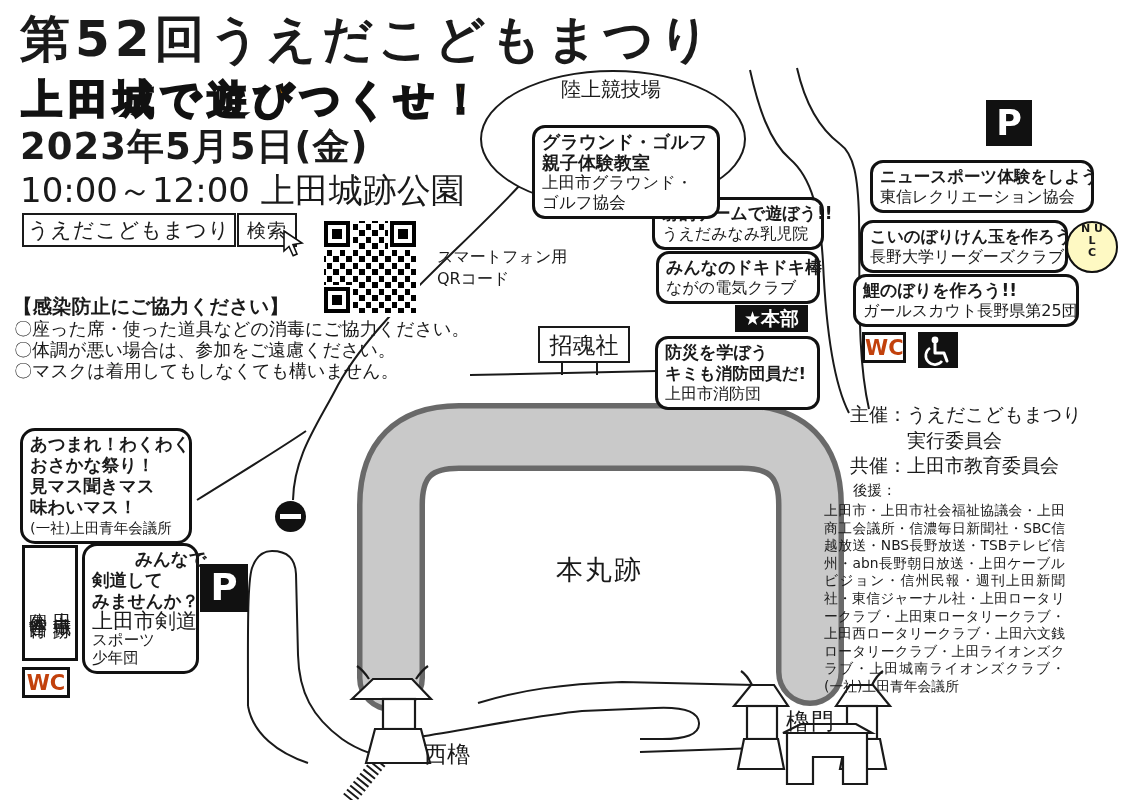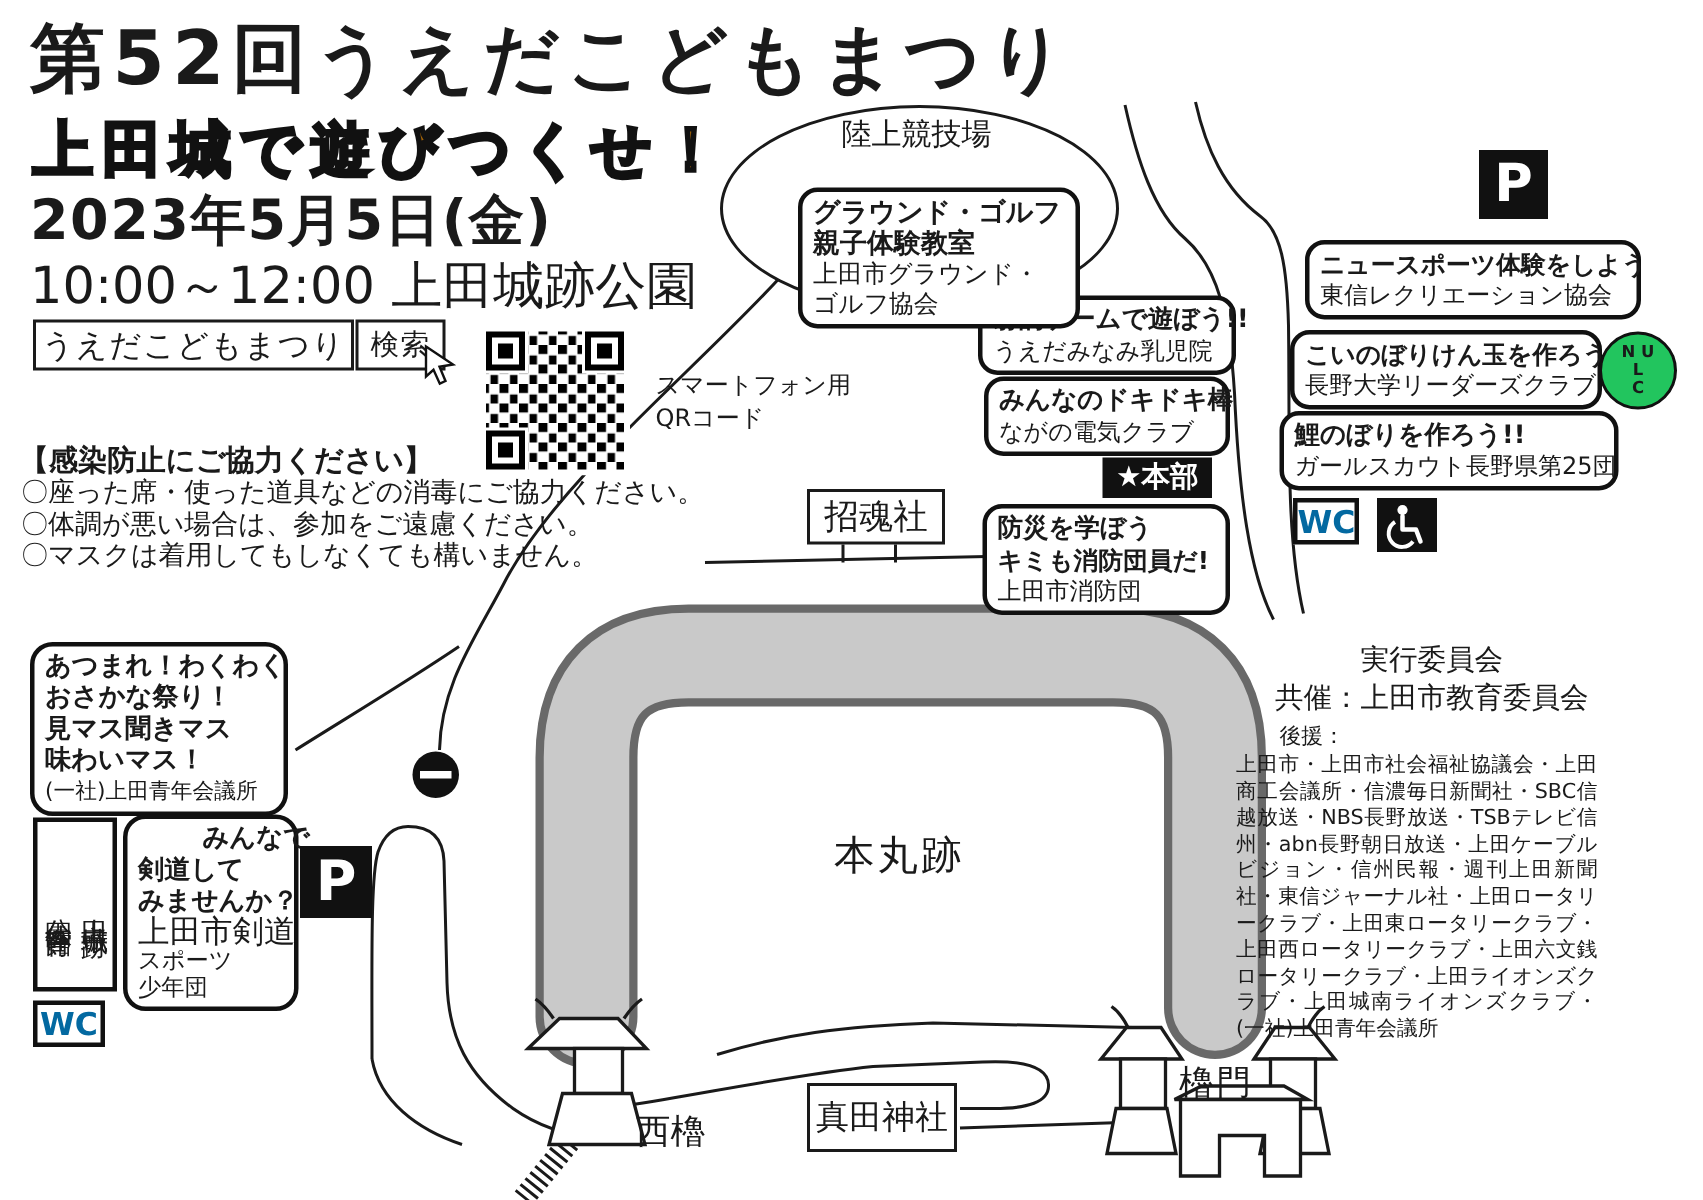--- a/index.html
+++ b/index.html
@@ -12,21 +12,21 @@
             -webkit-text-stroke:2.4px #111;white-space:nowrap;}
   .date{font-size:37px;font-weight:800;letter-spacing:1px;white-space:nowrap;}
   .timeplace{font-size:34px;font-weight:400;white-space:nowrap;}
   .searchbox{border:2.5px solid #1a1a1a;height:30px;line-height:30px;text-align:center;
              font-size:21px;letter-spacing:1px;background:#fff;}
   .ebox{border:3.2px solid #111;border-radius:13px;background:#fff;padding:3px 7px;box-sizing:border-box;}
   .ebt{font-weight:800;font-size:17px;line-height:21px;white-space:nowrap;}
   .ebo{font-weight:400;font-size:16px;line-height:20px;white-space:nowrap;}
   .sqbox{border:2px solid #1a1a1a;background:#fff;text-align:center;box-sizing:border-box;}
   .picon{background:#111;color:#fff;font-weight:900;text-align:center;box-sizing:border-box;}
-  .wcbox{border:3px solid #111;background:#fff;color:#0369a1;font-weight:900;text-align:center;
+  .wcbox{border:3px solid #111;background:#fff;color:#c2410c;font-weight:900;text-align:center;
          font-size:21px;box-sizing:border-box;font-style:normal;}
   .noentry{background:#111;border-radius:50%;}
   .noentry::after{content:"";position:absolute;left:15%;top:42%;width:70%;height:17%;background:#fff;}
   .vtext{writing-mode:vertical-rl;text-orientation:upright;font-size:18px;line-height:24px;
          letter-spacing:2px;font-weight:500;}
   .inf-line{font-size:18px;line-height:21px;white-space:nowrap;}
   .credit{font-size:19px;line-height:24px;white-space:nowrap;}
   .support{font-size:13.8px;line-height:17.6px;width:241px;text-align:justify;}
   .maplabel{white-space:nowrap;}
 </style>
@@ -146,38 +146,41 @@
 
   <div class="abs z2 picon" style="left:986px;top:100px;width:46px;height:46px;font-size:35px;line-height:46px;">P</div>
   <div class="abs z2 ebox" style="left:870px;top:160px;width:224px;">
     <div class="ebt" style="font-size:16.5px;">ニュースポーツ体験をしよう</div>
     <div class="ebo">東信レクリエーション協会</div>
   </div>
   <div class="abs z2 ebox" style="left:860px;top:220px;width:208px;">
     <div class="ebt" style="font-size:16.5px;">こいのぼりけん玉を作ろう!</div>
     <div class="ebo">長野大学リーダーズクラブ</div>
   </div>
-  <div class="abs" style="left:1066px;top:221px;width:48px;height:48px;border:2.5px solid #111;border-radius:50%;background:#22c55e;z-index:3;
-              display:flex;flex-direction:column;justify-content:center;align-items:center;font-size:11px;font-weight:700;line-height:12px;">
+  <div class="abs" style="left:1066px;top:221px;width:48px;height:48px;border:2.5px solid #111;border-radius:50%;background:#fef9c3;z-index:3;
+              display:flex;flex-direction:column;justify-content:flex-start;align-items:center;font-size:11px;font-weight:700;line-height:12px;">
     <div>N U</div>
     <div>L</div>
     <div>C</div>
   </div>
   <div class="abs z2 ebox" style="left:853px;top:274px;width:226px;">
     <div class="ebt">鯉のぼりを作ろう!!</div>
     <div class="ebo">ガールスカウト長野県第25団</div>
   </div>
   <div class="abs z2 wcbox" style="left:862px;top:332px;width:44px;height:31px;line-height:26px;">WC</div>
   <svg class="abs z2" style="left:918px;top:332px;" width="40" height="36" viewBox="0 0 40 36">
     <rect width="40" height="36" fill="#111"></rect>
     <circle cx="17" cy="8" r="3.4" fill="#fff"></circle>
     <path d="M17,12 L17,21 L26,21 L29,29" stroke="#fff" stroke-width="3" fill="none" stroke-linecap="round" stroke-linejoin="round"></path>
     <path d="M12,16 A9,9 0 1 0 24,29" stroke="#fff" stroke-width="2.6" fill="none"></path>
   </svg>
 
+  <div class="abs z2 credit" style="left:850px;top:402px;">
+    <span>主催：</span><span>うえだこどもまつり</span>
+  </div>
   <div class="abs z2 credit" style="left:907px;top:428px;">実行委員会</div>
   <div class="abs z2 credit" style="left:850px;top:453px;">共催：上田市教育委員会</div>
   <div class="abs z2" style="left:853px;top:481px;font-size:14.5px;">後援：</div>
   <div class="abs z2 support" style="left:824px;top:502px;">上田市・上田市社会福祉協議会・上田商工会議所・信濃毎日新聞社・SBC信越放送・NBS長野放送・TSBテレビ信州・abn長野朝日放送・上田ケーブルビジョン・信州民報・週刊上田新聞社・東信ジャーナル社・上田ロータリークラブ・上田東ロータリークラブ・上田西ロータリークラブ・上田六文銭ロータリークラブ・上田ライオンズクラブ・上田城南ライオンズクラブ・(一社)上田青年会議所</div>
 
   <div class="abs z2 ebox" style="left:20px;top:428px;width:172px;border-radius:15px;">
     <div class="ebt" style="font-size:17.5px;">あつまれ！わくわく</div>
     <div class="ebt" style="font-size:17.5px;">おさかな祭り！</div>
     <div class="ebt" style="font-size:17.5px;">見マス聞きマス</div>
     <div class="ebt" style="font-size:17.5px;">味わいマス！</div>
@@ -199,16 +202,15 @@
     <div class="ebt" style="font-size:17.5px;">みませんか？</div>
     <div class="ebo" style="font-size:21px;line-height:18.5px;">上田市剣道</div>
     <div class="ebo" style="font-size:15.5px;line-height:18.5px;">スポーツ</div>
     <div class="ebo" style="font-size:15.5px;line-height:18.5px;">少年団</div>
   </div>
   <div class="abs z2 picon" style="left:200px;top:564px;width:48px;height:48px;font-size:37px;line-height:48px;">P</div>
   <div class="abs z2 noentry" style="left:275px;top:501px;width:31px;height:31px;"></div>
 
   <div class="abs z2 maplabel" style="left:556px;top:552px;font-size:27px;letter-spacing:2px;">本丸跡</div>
   <div class="abs maplabel" style="left:424px;top:739px;font-size:23px;z-index:3;">西櫓</div>
-  <div class="abs sqbox" style="left:538px;top:722px;width:100px;height:46px;font-size:22px;line-height:43px;z-index:3;">真田神社</div>
   <div class="abs maplabel" style="left:786px;top:706px;font-size:23px;letter-spacing:2px;z-index:3;">櫓門</div>
 
 </div>
 
 </body></html>

